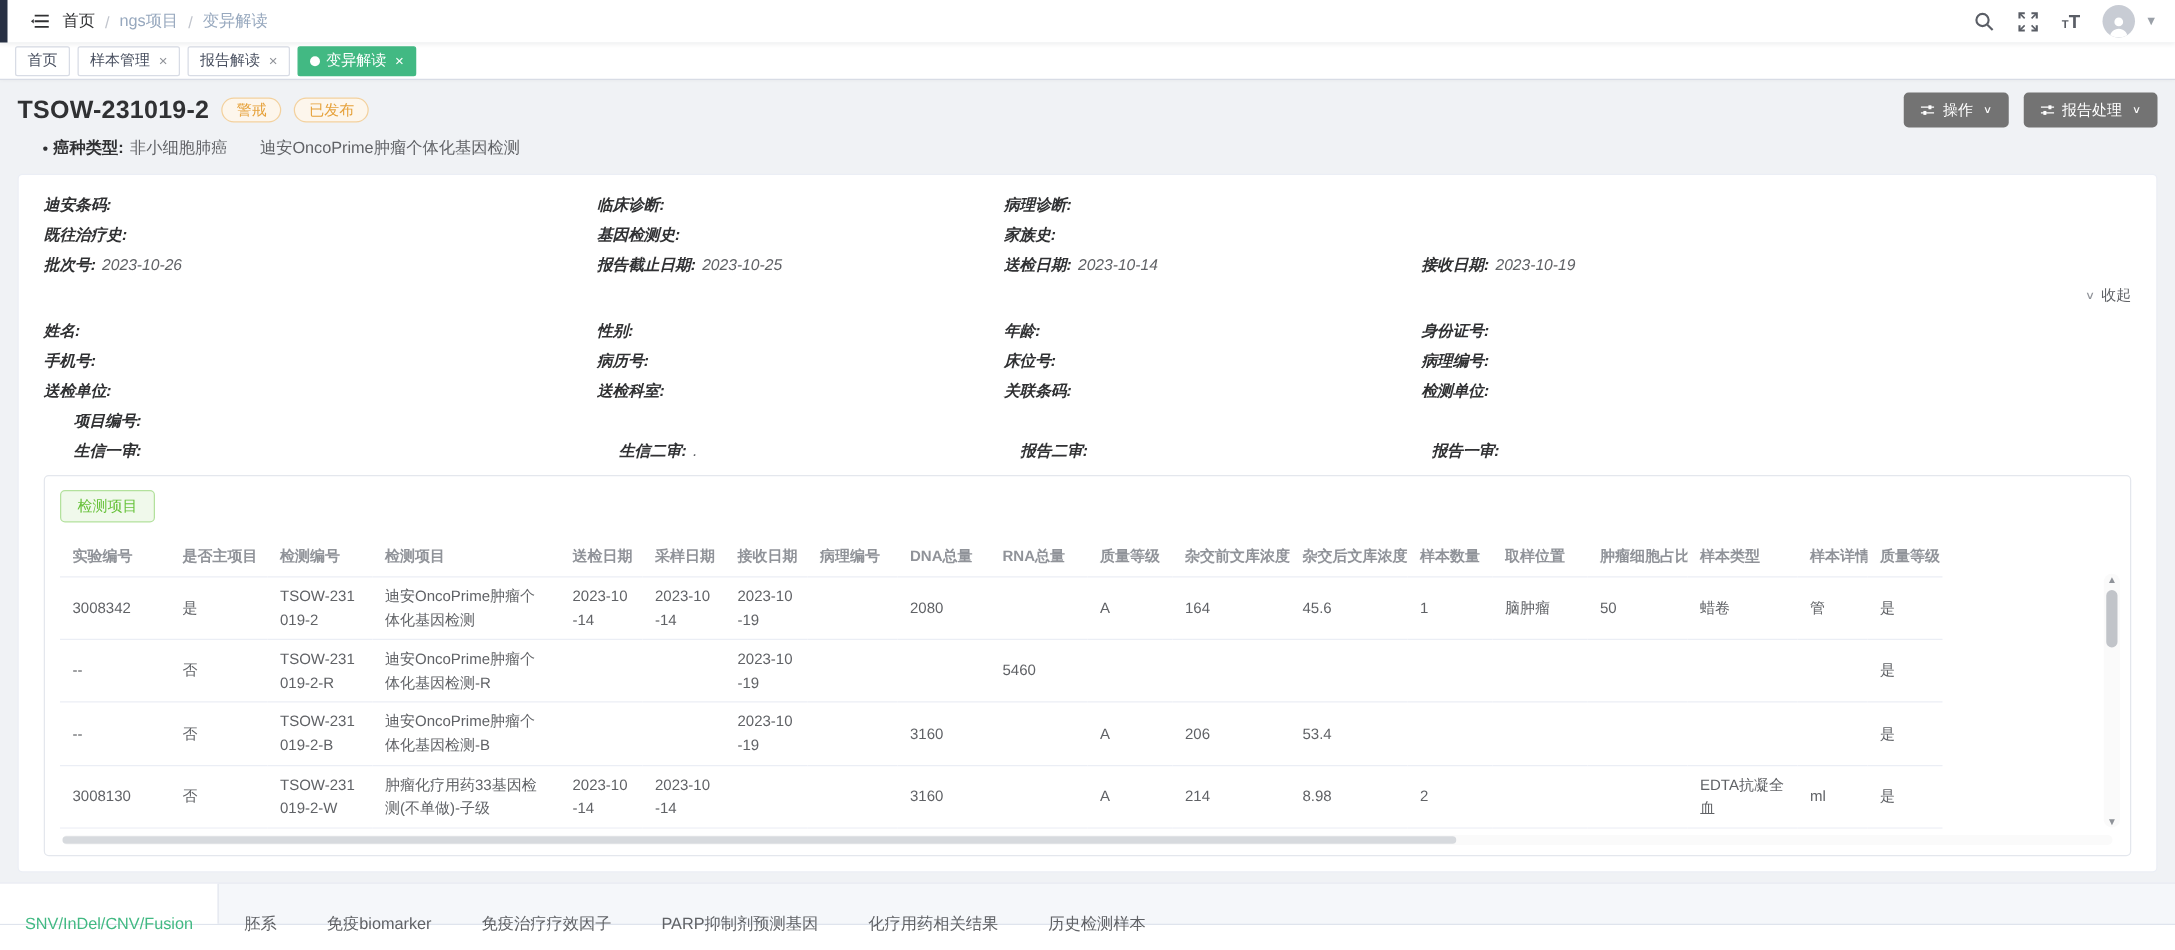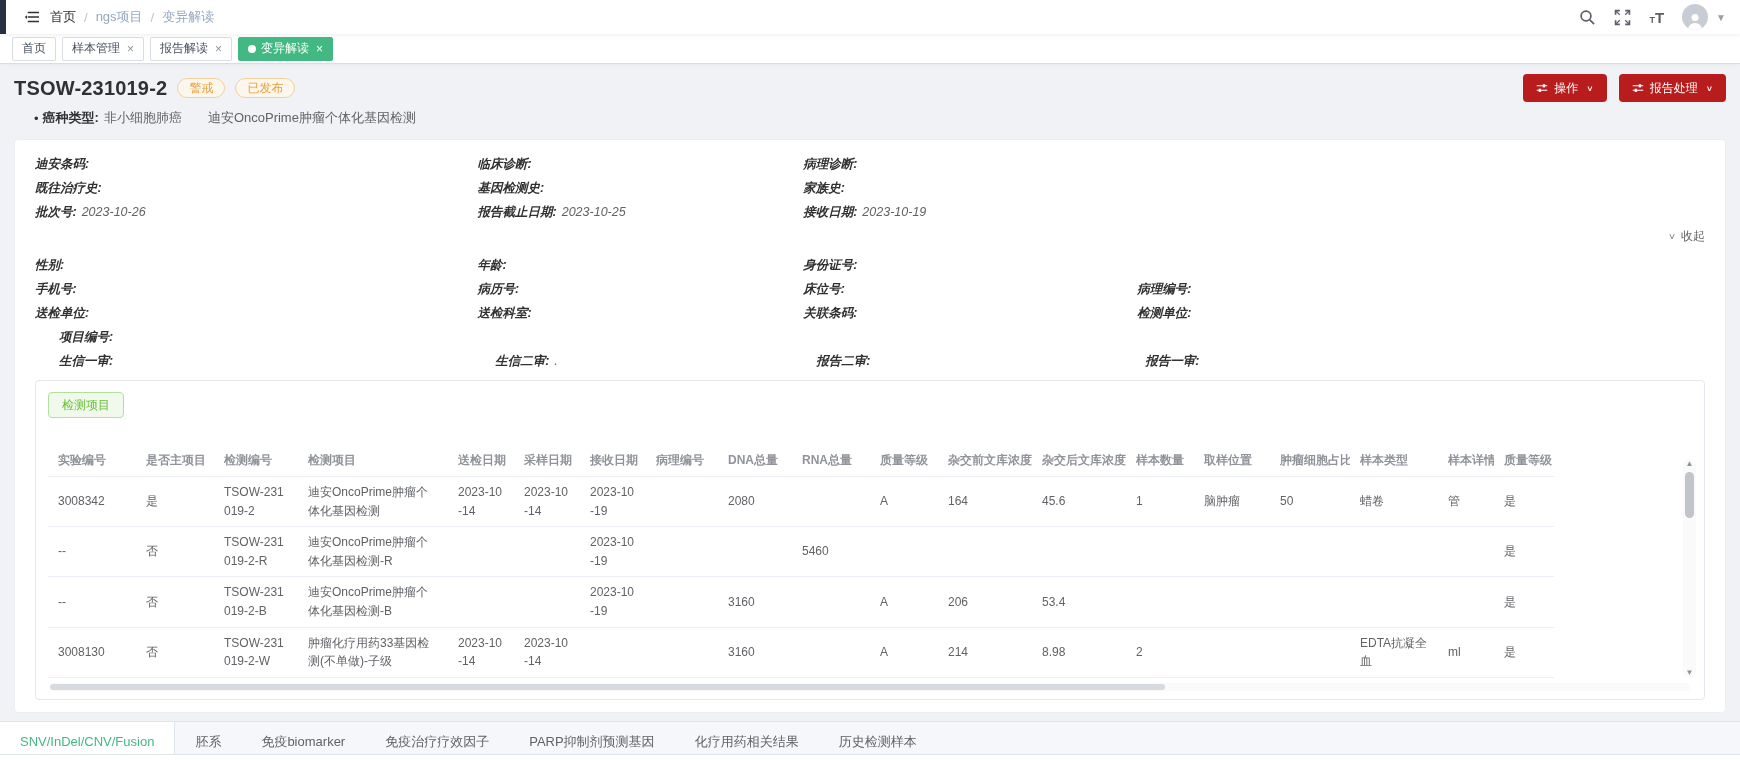--- a/index.html
+++ b/index.html
@@ -30,21 +30,21 @@
   .tag.active { background:#42b983; border-color:#42b983; color:#fff; }
   .tag.active .dot { display:inline-block; }
   .tag.active .close { color:#fff; }
   
   .page-head { padding:10px 14px 8px; }
   .title-row { display:flex; align-items:center; }
   .page-title { font-size:20px; font-weight:bold; color:#303133; letter-spacing:.2px; }
   .badge { margin-left:10px; font-size:12px; color:#e6a23c; background:#fdf6ec;
     border:1px solid #f3d19e; border-radius:11px; padding:3px 11px; line-height:1; }
   .head-actions { margin-left:auto; display:flex; gap:12px; }
-  .dark-btn { background:#b91c1c; color:#fff; font-size:12px; border:none; border-radius:4px;
+  .dark-btn { background:#737373; color:#fff; font-size:12px; border:none; border-radius:4px;
     height:28px; padding:0 13px; display:inline-flex; align-items:center; gap:6px; cursor:pointer; }
   .dark-btn .chev { font-size:10px; margin-left:2px; transform:scaleY(.8); }
   .subtitle { margin:7px 0 0 20px; font-size:13px; color:#606266; display:flex; align-items:center; }
   .subtitle .bullet { color:#303133; margin-right:4px; }
   .subtitle .prod { margin-left:26px; }
   
   .main-card { margin:4px 14px 0; background:#fff; border:1px solid #ebeef5; border-radius:4px;
     padding:16px 20px 12px; position:relative; }
   .frow { display:grid; grid-template-columns:26.5% 19.5% 20% 34%; margin-bottom:7px;font-style:italic; }
   .fcell { font-size:12.5px; line-height:17px; white-space:nowrap; }
@@ -53,40 +53,40 @@
   .collapse-row { display:flex; justify-content:flex-end; align-items:center; gap:5px;
     font-size:12px; color:#606266; margin:4px 0 12px; cursor:pointer; }
   .collapse-row .chev { color:#909399; font-size:11px; transform:scaleY(.8); }
   .sec-b { margin-top:2px; }
   .sec-c { margin-top:2px;margin-left:24px; }
   
   .table-card { border:1px solid #e4e7ed; border-radius:4px; margin-top:10px;
     padding:11px 12px 6px; position:relative; }
   .green-btn { background:#f0f9eb; border:1px solid #b3e19d; color:#67c23a; font-size:12px;
     border-radius:4px; height:26px; padding:0 13px; cursor:pointer; }
-  .table-scroll { margin-top:27px; overflow:hidden; padding-right:26px; }
+  .table-scroll { margin-top:12px; overflow:hidden; padding-right:26px; }
   table { border-collapse:collapse; table-layout:fixed; width:1506px; }
   th { font-size:12px; color:#909399; font-weight:bold; text-align:left; padding:7px 10px;
     border-bottom:1px solid #ebeef5; white-space:nowrap; overflow:hidden; }
   td { font-size:12px; color:#606266; text-align:left; padding:6px 10px; height:42px;
     border-bottom:1px solid #ebeef5; line-height:1.55; vertical-align:middle; word-break:break-all; }
   
   .vbar { position:absolute; top:78px; bottom:22px; right:8px; width:13px; background:#fafafa;
     border-radius:7px; }
   .vbar .arrow { position:absolute; left:0; width:13px; text-align:center; font-size:8px; color:#8f9399; }
   .vbar .arrow.up { top:0; } .vbar .arrow.down { bottom:0; }
   .vbar .thumb { position:absolute; top:13px; left:2px; width:9px; height:46px;
     background:#c1c4c9; border-radius:5px; cursor:pointer; }
   .hbar { height:8px; margin:5px 2px 2px; background:#fafafa; border-radius:4px; position:relative; }
   .hbar .thumb { position:absolute; left:0; top:1px; height:6px; width:68%;
     background:#d7dade; border-radius:3px; cursor:pointer; }
   
   .bottom-panel { margin-top:8px; background:#fff; border-top:1px solid #dfe4ed; min-height:90px; }
   .tabs-strip { background:#f5f7fa; border-bottom:1px solid #dfe4ed; display:flex; height:33px; }
-  .btab { padding:4px 20px; line-height:32px; font-size:13px; color:#606266; cursor:pointer; }
+  .btab { padding:16px 20px; line-height:32px; font-size:13px; color:#606266; cursor:pointer; }
   .btab.active { background:#fff; color:#42b983; border-left:1px solid #dfe4ed;
     border-right:1px solid #dfe4ed; margin-left:-1px; }
 </style>
 </head>
 <body>
 
 <header class="navbar">
   <span class="edge-strip"></span>
   <span class="hamburger">
     <svg width="16" height="16" viewBox="0 0 128 128">
@@ -189,29 +189,31 @@
         <span class="fcell"><span class="flabel">病理诊断:</span><span class="fvalue"></span></span>
       </div>
       <div class="frow">
         <span class="fcell"><span class="flabel">既往治疗史:</span><span class="fvalue"></span></span>
         <span class="fcell"><span class="flabel">基因检测史:</span><span class="fvalue"></span></span>
         <span class="fcell"><span class="flabel">家族史:</span><span class="fvalue"></span></span>
       </div>
       <div class="frow">
         <span class="fcell"><span class="flabel">批次号:</span><span class="fvalue">2023-10-26</span></span>
         <span class="fcell"><span class="flabel">报告截止日期:</span><span class="fvalue">2023-10-25</span></span>
+        <span class="fcell"><span class="flabel">送检日期:</span><span class="fvalue">2023-10-14</span></span>
         <span class="fcell"><span class="flabel">接收日期:</span><span class="fvalue">2023-10-19</span></span>
       </div>
     </div>
   <div class="collapse-row">
     <span class="chev">∨</span>
     <span>收起</span>
   </div>
   <div id="sectionPatient" class="sec-b">
       <div class="frow">
+        <span class="fcell"><span class="flabel">姓名:</span><span class="fvalue"></span></span>
         <span class="fcell"><span class="flabel">性别:</span><span class="fvalue"></span></span>
         <span class="fcell"><span class="flabel">年龄:</span><span class="fvalue"></span></span>
         <span class="fcell"><span class="flabel">身份证号:</span><span class="fvalue"></span></span>
       </div>
       <div class="frow">
         <span class="fcell"><span class="flabel">手机号:</span><span class="fvalue"></span></span>
         <span class="fcell"><span class="flabel">病历号:</span><span class="fvalue"></span></span>
         <span class="fcell"><span class="flabel">床位号:</span><span class="fvalue"></span></span>
         <span class="fcell"><span class="flabel">病理编号:</span><span class="fvalue"></span></span>
       </div>

